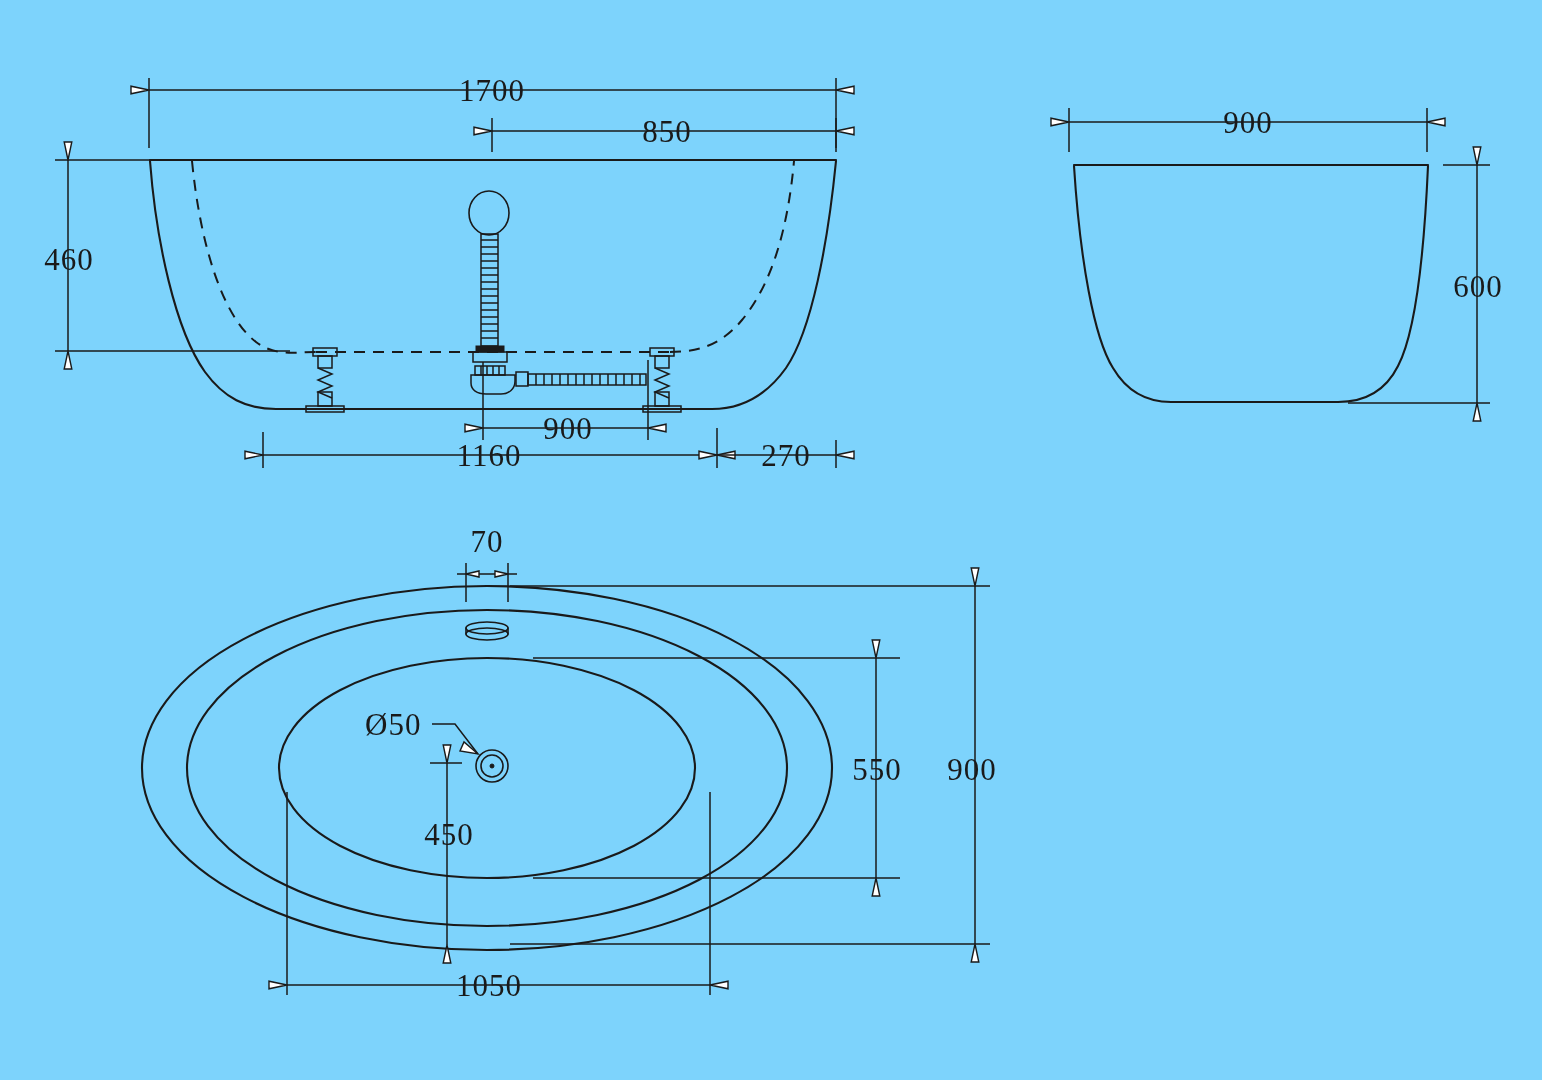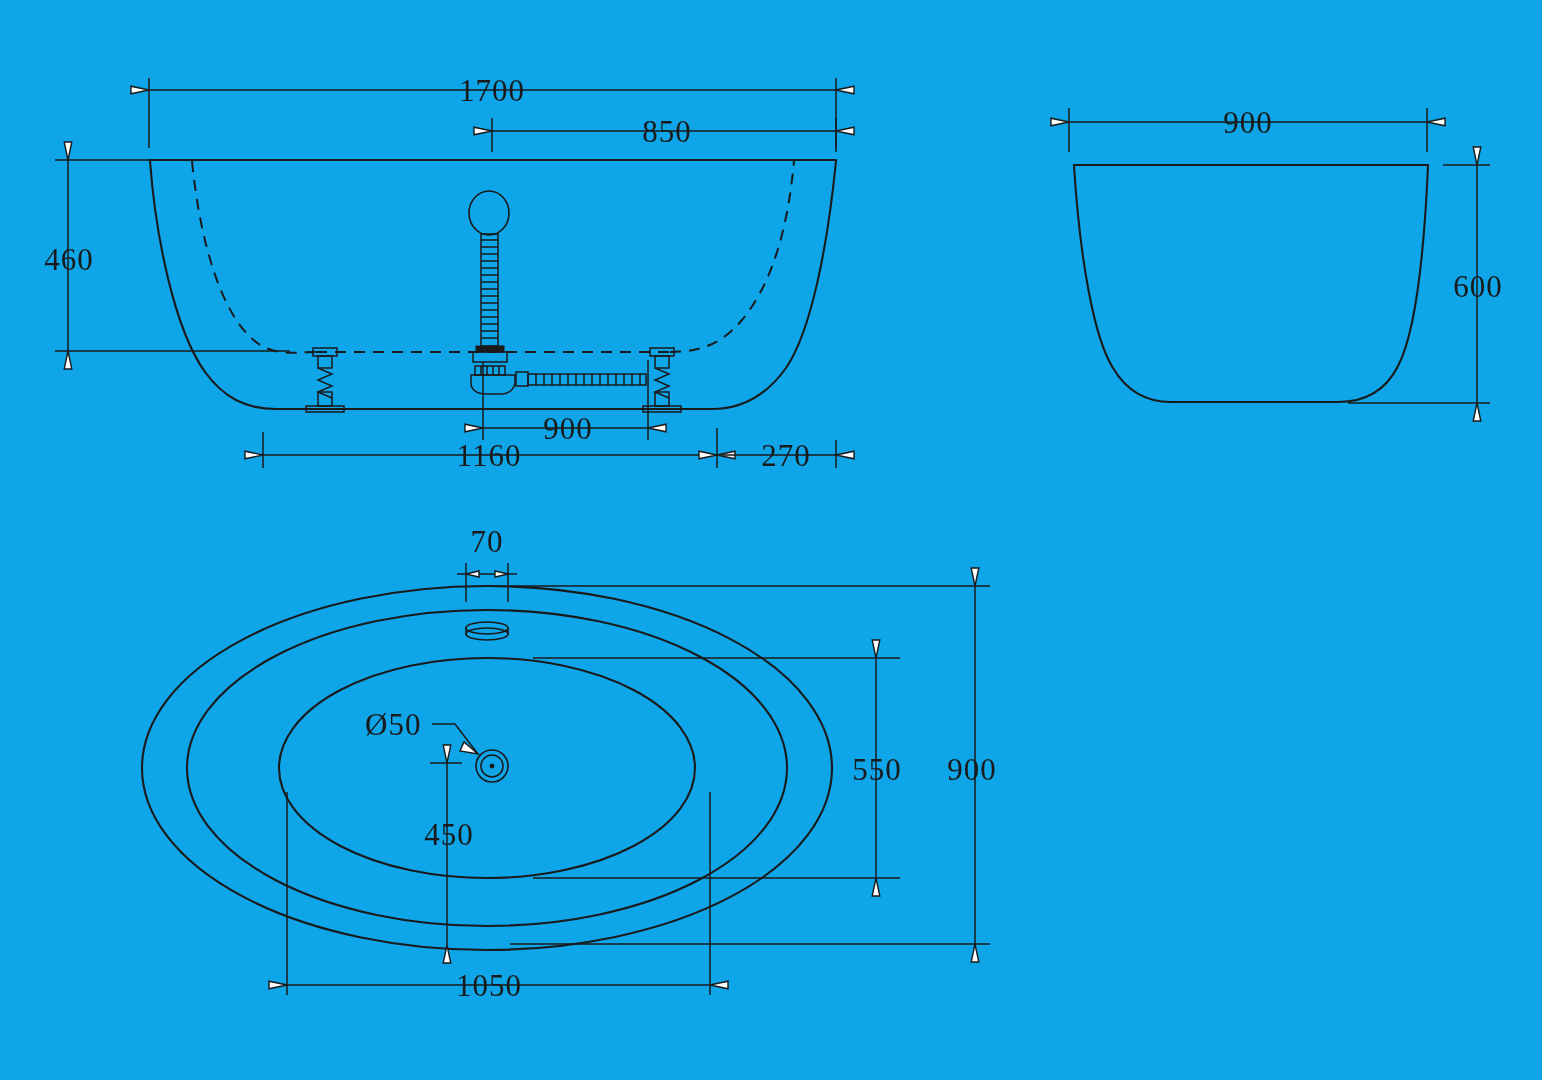--- a/index.html
+++ b/index.html
@@ -10,21 +10,21 @@
   body {
     width: 1542px;
     height: 1080px;
     font-family: "Liberation Serif", "DejaVu Serif", serif;
     overflow: hidden;
   }
   #drawing-root {
     position: relative;
     width: 1542px;
     height: 1080px;
-    background: #0ea5e9;
+    background: #7dd3fc;
   }
   svg#cad {
     position: absolute;
     left: 0;
     top: 0;
     width: 1542px;
     height: 1080px;
   }
   .dim-text {
     font-family: "Liberation Serif", "DejaVu Serif", serif;

